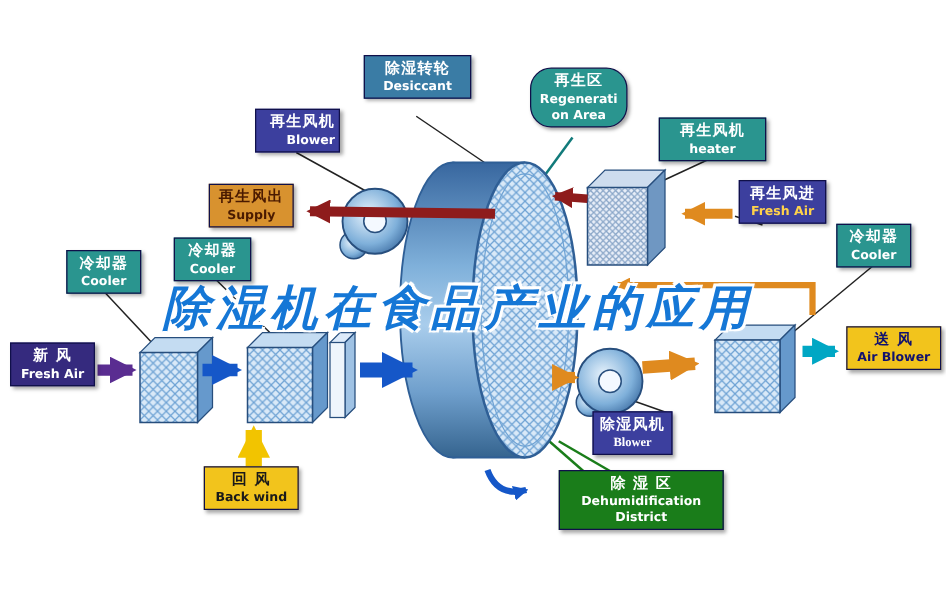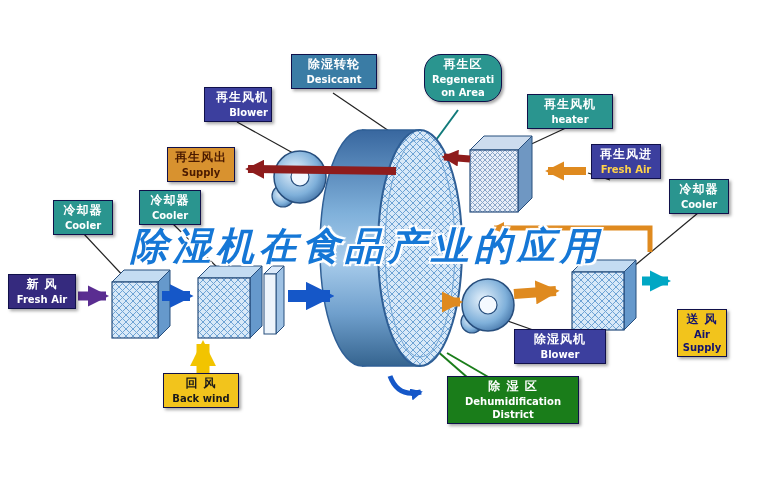--- a/index.html
+++ b/index.html
@@ -29,33 +29,33 @@
   .bg-purple{background:var(--label-purple,#3c3f9e);}
   .bg-navy{background:var(--label-navy,#352a7e);}
   .bg-yellow{background:var(--label-yellow,#f2c41c);}
   .bg-orange{background:var(--label-orange,#d8922f);}
   .bg-green{background:var(--label-green,#1a7d1a);}
   .txt-navy{color:#12126e;}
   .txt-dark{color:#1a1a1a;}
   .txt-maroon{color:#4a1a00;}
   #lbl-regen-fresh-air .en{color:#ffd24a;}
 
-  #lbl-desiccant{left:291px;top:54px;width:86px;}
+  #lbl-desiccant{left:291px;top:44px;width:86px;}
   #lbl-regeneration-area{left:424px;top:54px;width:78px;border-radius:17px;}
   #lbl-regen-blower{left:204px;top:87px;width:68px;text-align:right;}
   #lbl-regen-heater{left:527px;top:94px;width:86px;}
   #lbl-regen-exhaust{left:167px;top:147px;width:68px;}
   #lbl-cooler-left-inner{left:139px;top:190px;width:62px;}
   #lbl-cooler-left-outer{left:53px;top:200px;width:60px;}
   #lbl-regen-fresh-air{left:591px;top:144px;width:70px;}
   #lbl-cooler-right{left:669px;top:179px;width:60px;}
   #lbl-fresh-air-in{left:8px;top:274px;width:68px;}
-  #lbl-air-supply{left:677px;top:261px;width:50px;margin-top:48px;}
+  #lbl-air-supply{left:677px;top:261px;width:76px;}
   #lbl-back-wind{left:163px;top:373px;width:76px;}
-  #lbl-dehumid-blower{left:514px;top:329px;width:92px;}
+  #lbl-dehumid-blower{left:474px;top:329px;width:64px;font-family:Liberation Serif, serif;}
   #lbl-dehumid-district{left:447px;top:376px;width:132px;}
 </style>
 </head>
 <body>
 
 <div class="stage">
 
   <svg width="757" height="488" viewBox="0 0 757 488">
     <defs>
       <linearGradient id="gBody" x1="0" y1="0" x2="0" y2="1">
@@ -250,21 +250,21 @@
     <span class="en">Cooler</span>
   </div>
 
   <div class="lbl bg-navy" id="lbl-fresh-air-in">
     <span class="zh">新  风</span>
     <span class="en">Fresh Air</span>
   </div>
 
   <div class="lbl bg-yellow txt-navy" id="lbl-air-supply">
     <span class="zh">送  风</span>
-    <span class="en">Air Supply</span>
+    <span class="en">Air Blower</span>
   </div>
 
   <div class="lbl bg-yellow txt-dark" id="lbl-back-wind">
     <span class="zh">回  风</span>
     <span class="en">Back wind</span>
   </div>
 
   <div class="lbl bg-purple" id="lbl-dehumid-blower">
     <span class="zh">除湿风机</span>
     <span class="en">Blower</span>

